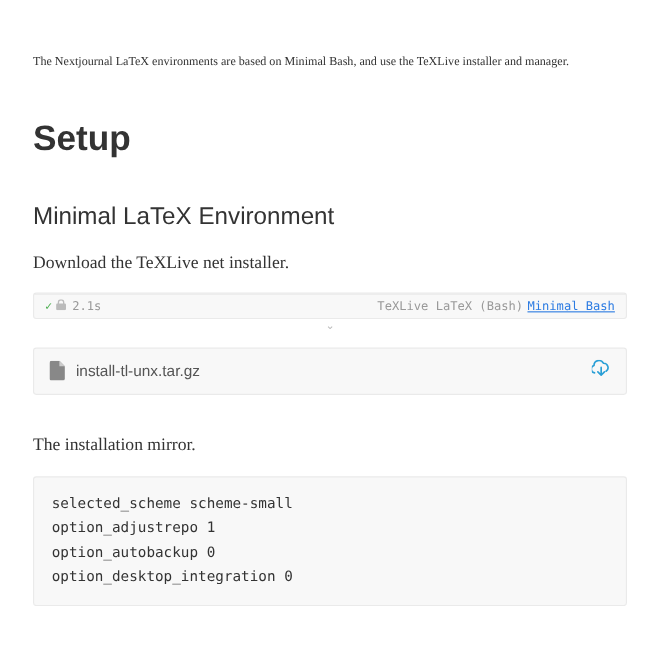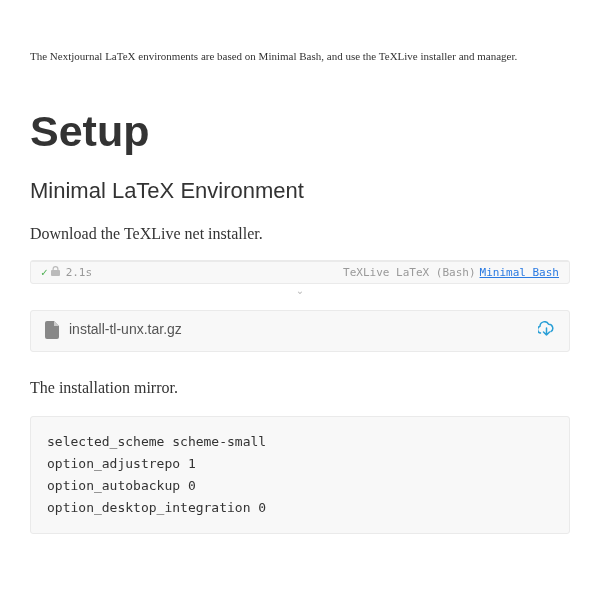--- a/index.html
+++ b/index.html
@@ -12,23 +12,23 @@
 }
 .intro {
   font-size: 11px;
   line-height: 1.5;
   margin-top: 48px;
   margin-bottom: 40px;
 }
 h1 {
   font-family: -apple-system, 'Segoe UI', Helvetica, Arial, sans-serif;
   font-weight: 700;
-  font-size: 43px;
+  font-size: 32px;
   margin-top: 42px;
-  margin-bottom: 22px;
+  margin-bottom: 40px;
 }
 h2 {
   font-family: -apple-system, 'Segoe UI', Helvetica, Arial, sans-serif;
   font-weight: 400;
   font-size: 22px;
   margin-bottom: 18px;
 }
 .p {
   font-size: 16px;
   line-height: 1.5;
@@ -78,21 +78,22 @@
   height: 14px;
   line-height: 14px;
   margin-bottom: 12px;
 }
 .file-row {
   background: #f8f8f8;
   border: 1px solid #eaeaea;
   border-radius: 3px;
   padding: 10px 14px;
   display: flex;
-  margin-bottom: 24px;
+  align-items: center;
+  margin-bottom: 34px;
 }
 .file-icon {
   width: 14px; height: 18px;
   margin-right: 10px;
   position: relative;
 }
 .file-icon svg { display: block; }
 .file-name {
   font-family: -apple-system, 'Segoe UI', Helvetica, Arial, sans-serif;
   font-size: 14px;

